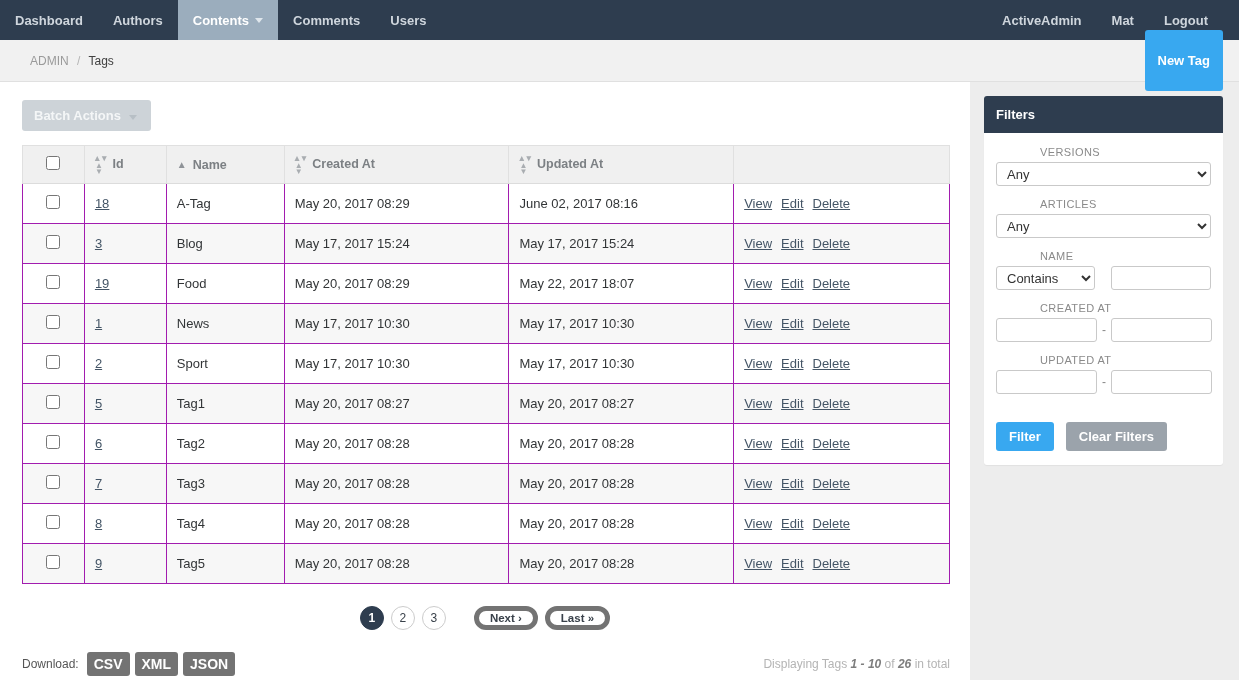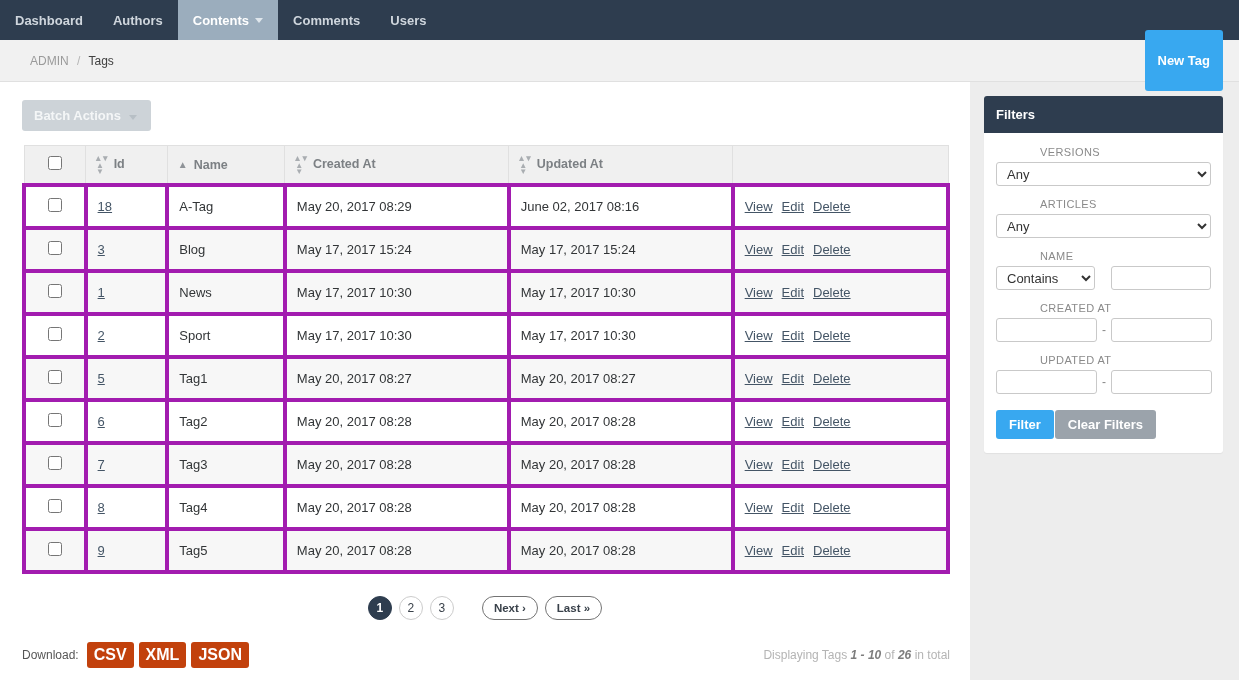--- a/index.html
+++ b/index.html
@@ -159,21 +159,21 @@
   .sort-ind.both {
     display: inline-flex;
     flex-direction: column;
     vertical-align: middle;
     margin-right: 6px;
   }
   .sort-ind.both span { line-height: 6px; font-size: 8px; }
   .sort-ind.asc { color: #8f9398; font-size: 10px; margin-right: 6px; }
 
   tbody td {
-    border: 4px solid #a21caf;
+    border: 1px solid #a21caf;
     padding: 11px 10px;
     height: 37px;
     color: #323537;
     vertical-align: middle;
   }
   tbody tr.odd td { background: #ffffff; }
   tbody tr.even td { background: #f7f7f7; }
   td.col-select { text-align: center; padding: 11px 0; }
   td.col-id a {
     color: #456; text-decoration: underline; cursor: pointer;
@@ -212,45 +212,45 @@
   .page-num.current {
     background: #2e3d4f;
     border-color: #2e3d4f;
     color: #fff;
     font-weight: bold;
   }
   .page-jump {
     height: 24px;
     min-width: 50px;
     padding: 0 11px;
-    border: 1px solid #737373;
+    border: 5px solid #737373;
     border-radius: 14px;
     display: flex; align-items: center; justify-content: center;
     font-size: 11.5px;
     font-weight: bold;
     color: #39414a;
     background: #fff;
     cursor: pointer;
   }
   #page-gap { width: 14px; }
 
   
   #table-footer {
     display: flex;
     align-items: center;
     margin-top: 22px;
     width: 928px;
   }
   #download-label { font-size: 12px; color: #555; margin-right: 8px; }
   .dl-btn {
-    background: #c2410c;
+    background: #737373;
     color: #fff;
     border-radius: 3px;
     padding: 4px 7px;
-    font-size: 16px;
+    font-size: 14px;
     font-weight: bold;
     margin-right: 5px;
     cursor: pointer;
     text-decoration: none;
     display: inline-block;
   }
   #pagination-info {
     margin-left: auto;
     font-size: 12px;
     color: #b4b4b4;
@@ -291,21 +291,21 @@
     height: 24px;
     padding: 2px 6px;
   }
   select.full { width: 100%; }
   .filter-row { display: flex; align-items: center; gap: 16px; }
   .filter-row select { width: 110px; }
   .filter-row input[type=text] { width: 100px; }
   .date-row { display: flex; align-items: center; }
   .date-row input[type=text] { width: 101px; }
   .date-dash { margin: 0 5px; color: #888; font-size: 12px; }
-  #filter-buttons { margin-top: 16px; display: flex; gap: 1px; }
+  #filter-buttons { margin-top: 28px; display: flex; gap: 12px; }
   #filter-submit {
     background: #38a8f0; color: #fff; border: none; border-radius: 3px;
     padding: 7px 13px; font-size: 13px; font-weight: bold;
     font-family: "Liberation Sans", sans-serif; cursor: pointer;
   }
   #filter-clear {
     background: #9ba3ab; color: #fff; border: none; border-radius: 3px;
     padding: 7px 13px; font-size: 13px; font-weight: bold;
     font-family: "Liberation Sans", sans-serif; cursor: pointer;
   }
@@ -324,20 +324,25 @@
       <div class="nav-item active">
         <span>Contents</span>
         <span class="caret"></span>
       </div>
       <div class="nav-item">
         <span>Comments</span>
       </div>
       <div class="nav-item">
         <span>Users</span>
       </div>
+    </div>
+  <div id="utility-nav">
+      <div class="nav-item">ActiveAdmin</div>
+      <div class="nav-item">Mat</div>
+      <div class="nav-item">Logout</div>
     </div>
 </div>
 
 <div id="title-bar">
   <div id="breadcrumb">
     <span class="crumb-link">ADMIN</span>
     <span class="sep">/</span>
     <span class="crumb-current">Tags</span>
   </div>
   <div id="action-items">
@@ -393,20 +398,28 @@
             <td class="row-actions"><a>View</a><a>Edit</a><a>Delete</a></td>
           </tr>
           <tr class="even">
             <td class="col-select"><input type="checkbox" style=""></td>
             <td class="col-id"><a>3</a></td>
             <td>Blog</td>
             <td>May 17, 2017 15:24</td>
             <td>May 17, 2017 15:24</td>
             <td class="row-actions"><a>View</a><a>Edit</a><a>Delete</a></td>
           </tr>
+          <tr class="odd">
+            <td class="col-select"><input type="checkbox" style=""></td>
+            <td class="col-id"><a>19</a></td>
+            <td>Food</td>
+            <td>May 20, 2017 08:29</td>
+            <td>May 22, 2017 18:07</td>
+            <td class="row-actions"><a>View</a><a>Edit</a><a>Delete</a></td>
+          </tr>
           <tr class="even">
             <td class="col-select"><input type="checkbox" style=""></td>
             <td class="col-id"><a>1</a></td>
             <td>News</td>
             <td>May 17, 2017 10:30</td>
             <td>May 17, 2017 10:30</td>
             <td class="row-actions"><a>View</a><a>Edit</a><a>Delete</a></td>
           </tr>
           <tr class="odd">
             <td class="col-select"><input type="checkbox" style=""></td>

